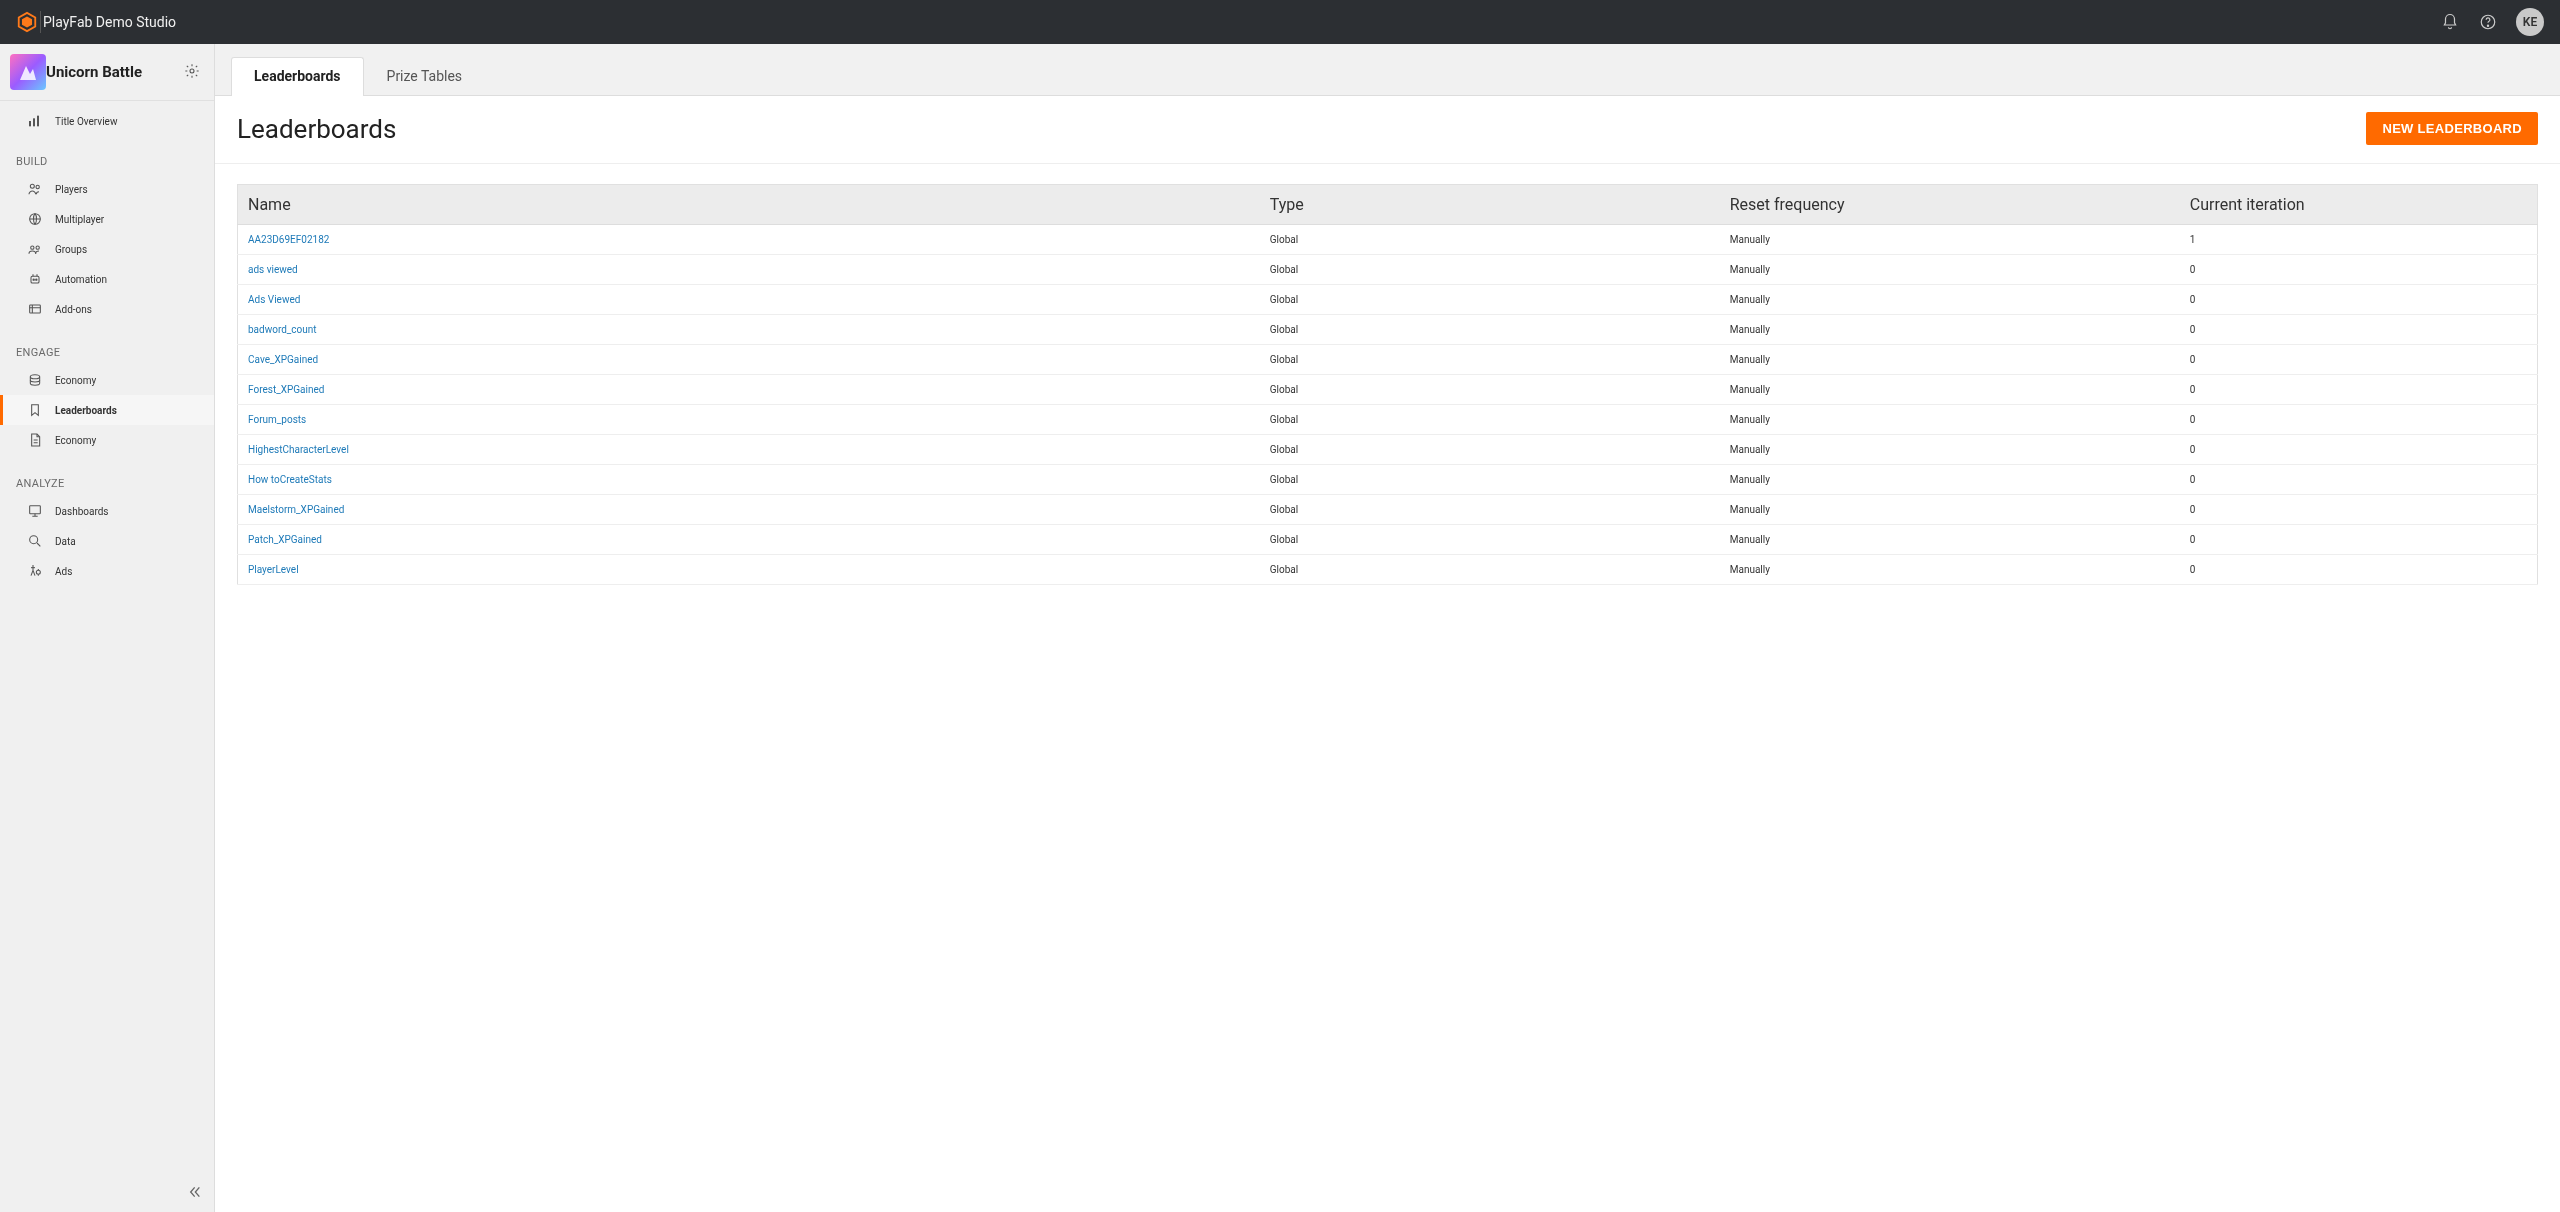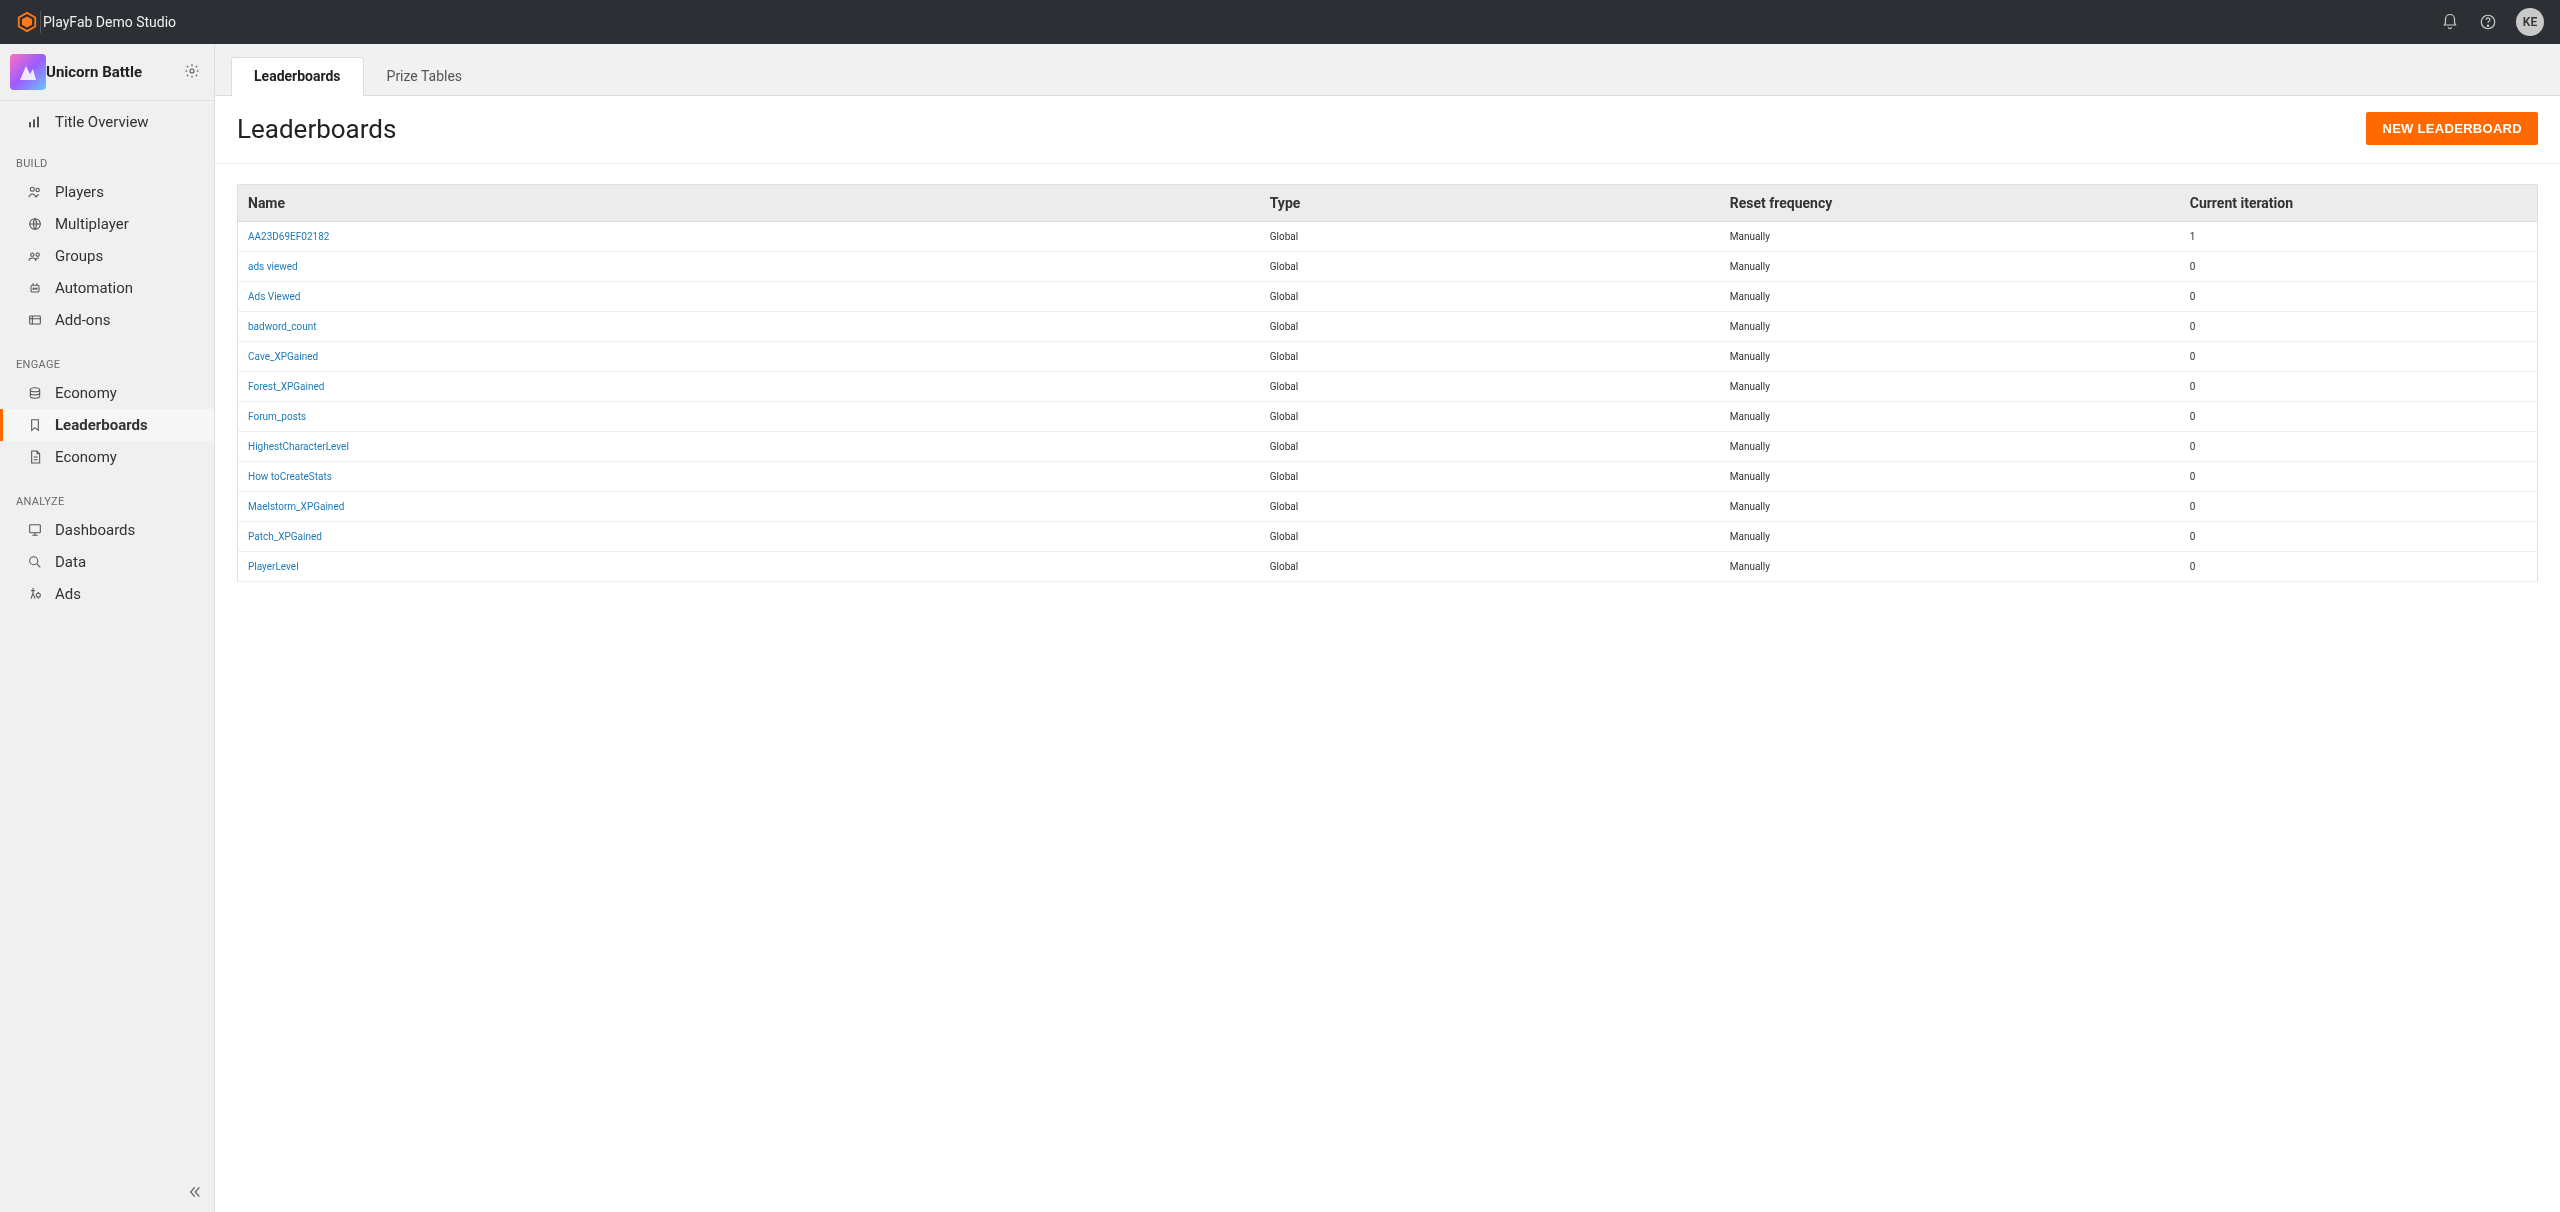--- a/index.html
+++ b/index.html
@@ -55,21 +55,21 @@
   .title-name { font-weight: 700; font-size: 15px; color:#222; flex:1; }
   .title-gear { color:#555; cursor:pointer; }
 
   .nav-section-label {
     font-size: 11px; color:#6a6a6a; letter-spacing: .3px;
     padding: 14px 16px 6px;
   }
   .nav-item {
     display: flex; align-items: center; gap: 12px;
     padding: 7px 16px 7px 24px; cursor: pointer;
-    font-size: 15px; color: #333;
+    font-size: 10px; color: #333;
     border-left: 3px solid transparent;
   }
   .nav-item .nav-icon { width: 16px; height:16px; color:#555; display:inline-flex;align-items:center;justify-content:center; }
   .nav-item.active { font-weight: 700; border-left-color: #ff6a00; background: #f6f6f6; }
   .nav-item.special { padding-left: 24px; }
   .nav-group-gap { height: 8px; }
 
   .collapse-btn {
     position: absolute; bottom: 8px; right: 8px;
     width: 24px; height: 24px;
@@ -106,21 +106,21 @@
   .page-title { font-size:26px; font-weight:400; color:#222; }
   .btn-primary {
     background:#ff6a00; color:#fff; border:none;
     padding: 9px 16px; font-size:13px; font-weight:700;
     letter-spacing:.3px; cursor:pointer; border-radius:2px;
   }
 
   .table-wrap { padding: 20px 22px 40px; }
   table { width:100%; border-collapse: collapse; border:1px solid #e0e0e0; }
   thead th {
-    text-align:left; background:#ececec; font-weight:700; font-size:14px;
+    text-align:left; background:#ececec; font-weight:400; font-size:16px;
     padding: 10px 10px; border-bottom:1px solid #ddd;
   }
   tbody td {
     padding: 9px 10px; border-bottom:1px solid #eee; font-size:10px;
   }
   .link { color:#1e7ab8; cursor:pointer; }
 
   th.col-name, td.col-name { width:40%; }
   th.col-type, td.col-type { width:18%; }
   th.col-reset, td.col-reset { width:18%; }

